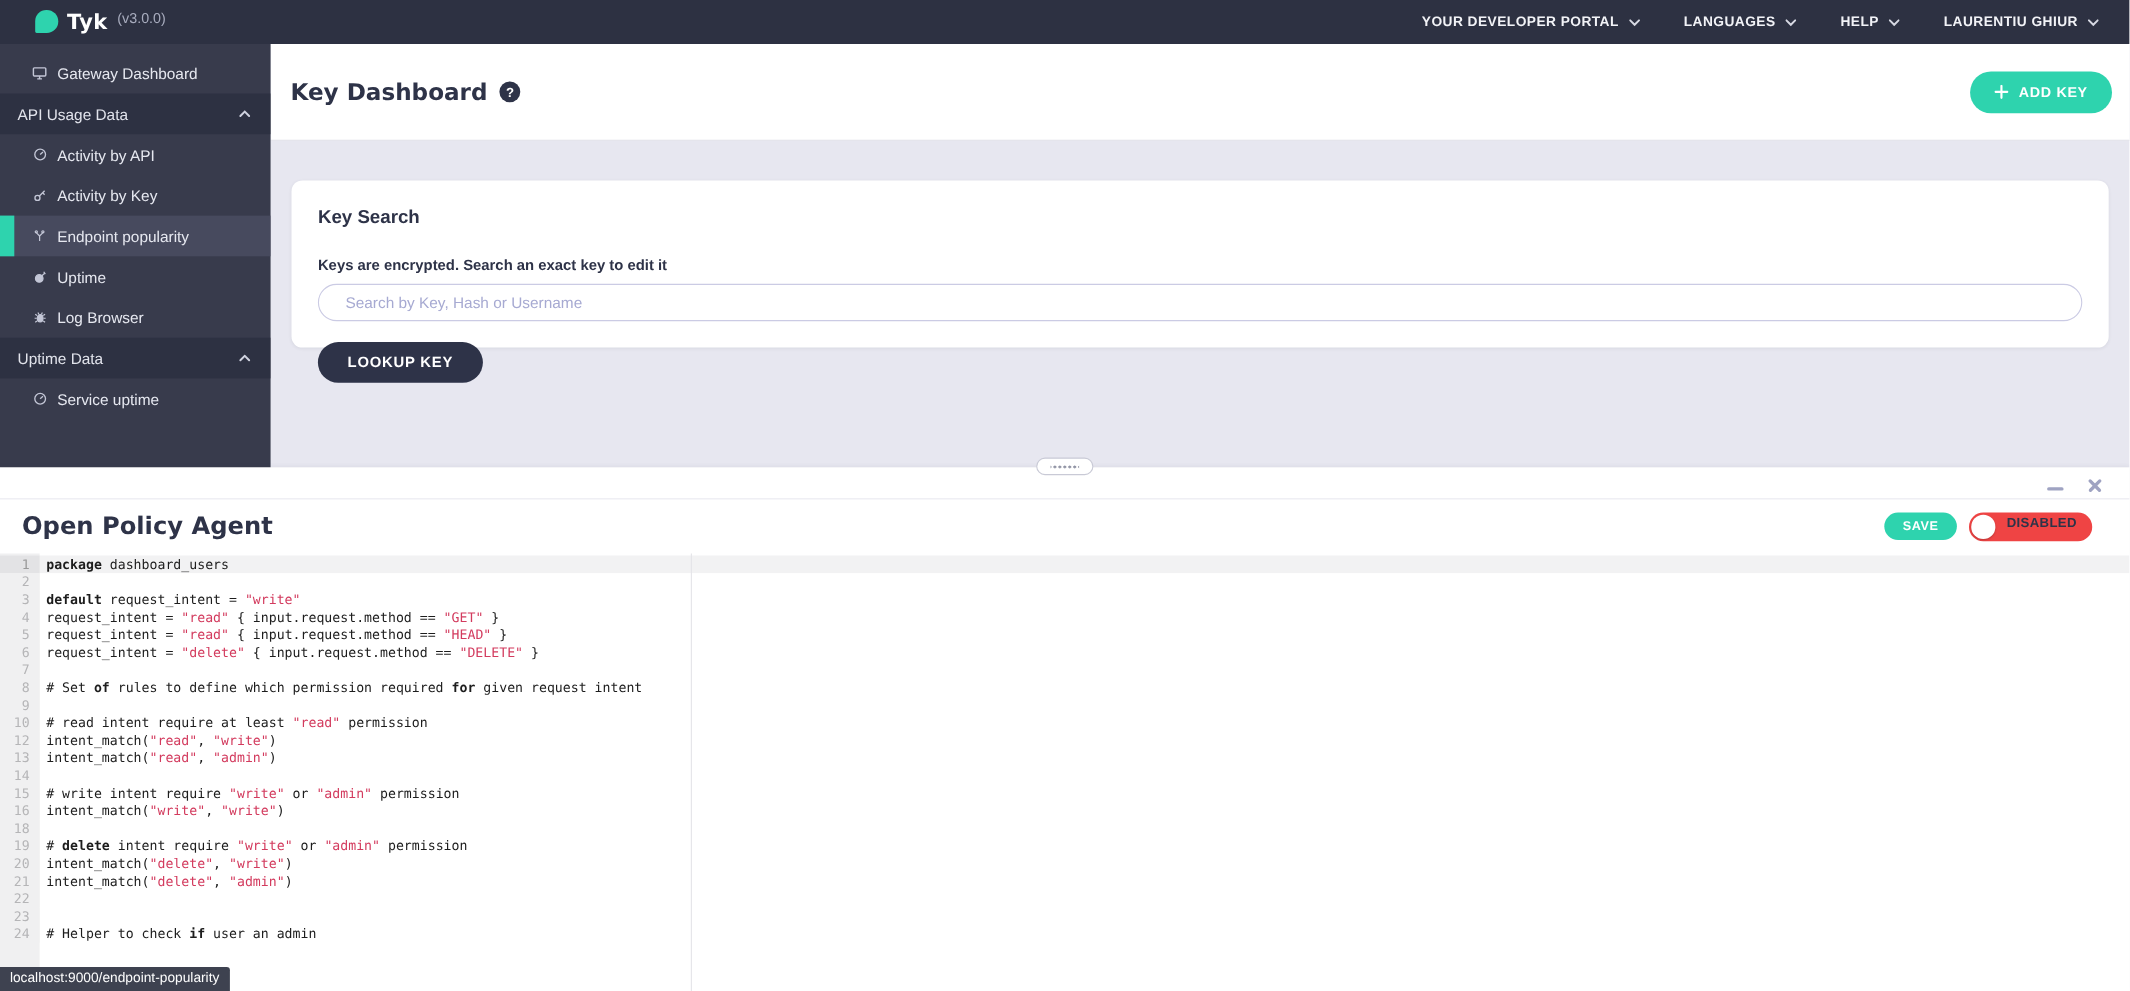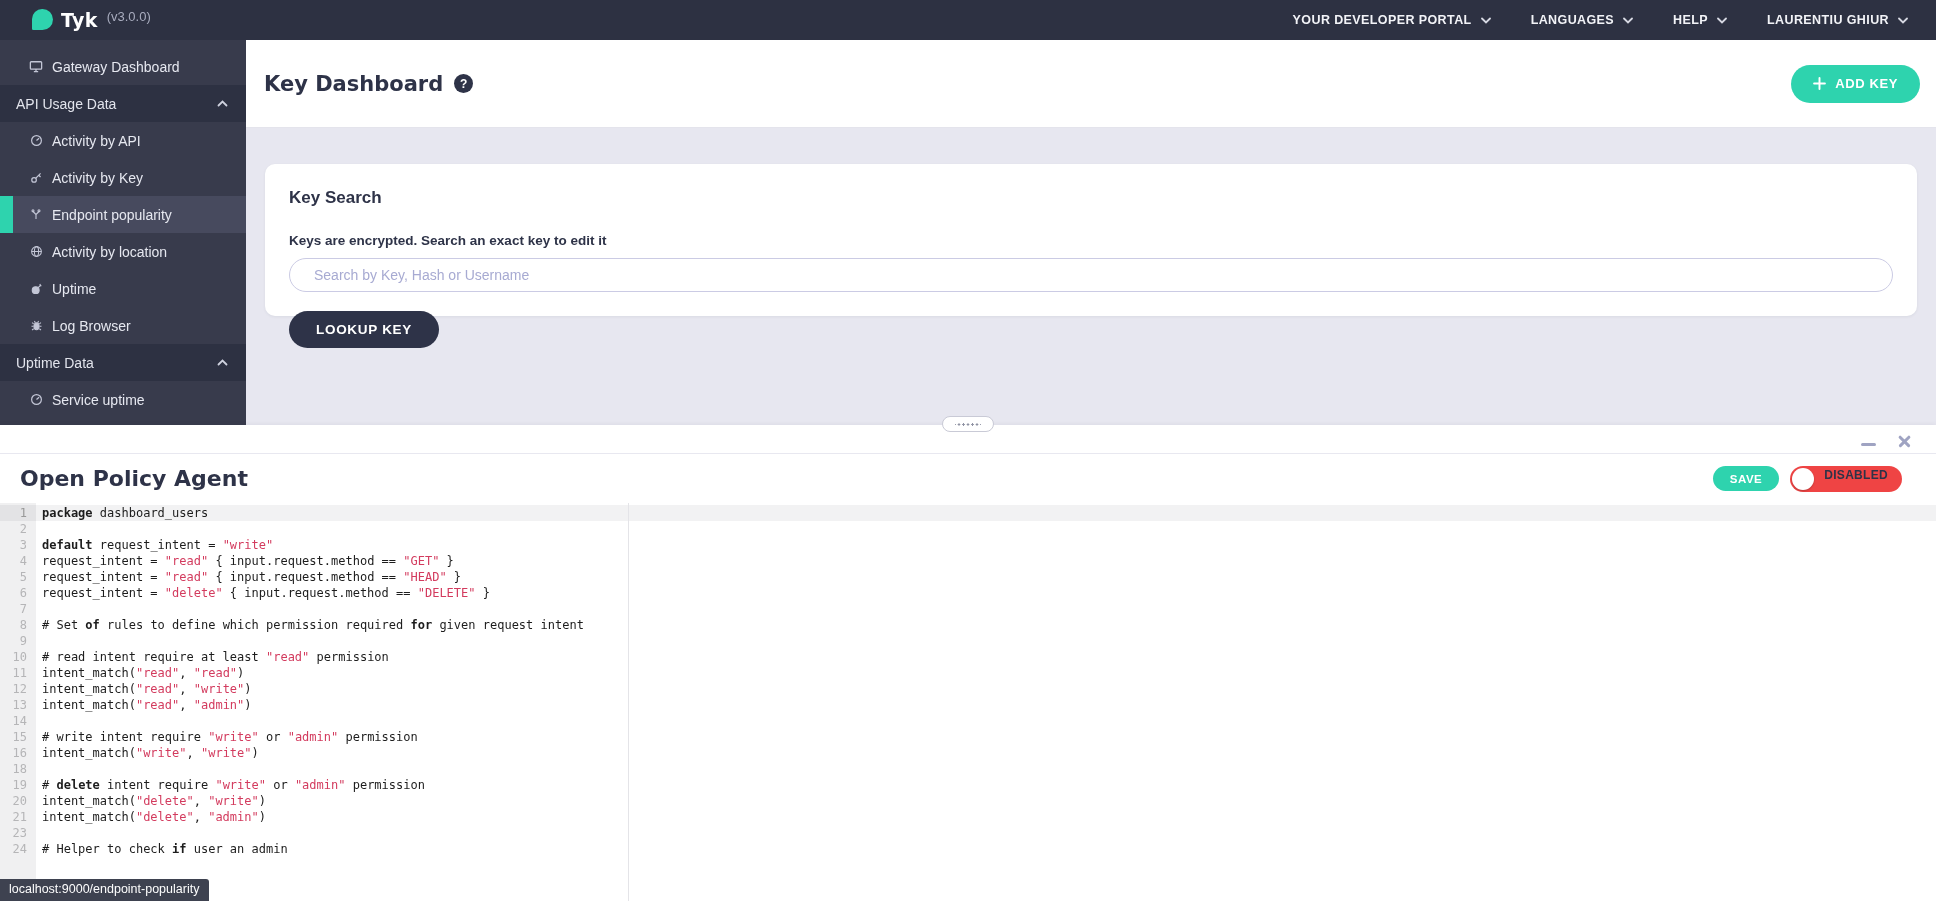--- a/index.html
+++ b/index.html
@@ -189,30 +189,20 @@
         <svg width="12" height="13" viewBox="0 0 16 16" fill="none" stroke="currentColor" stroke-width="1.5">
           <path d="M8 14 V8 M8 8 L4 4 M8 8 L12 4"></path>
           <circle cx="4" cy="3" r="1.3"></circle>
           <circle cx="12" cy="3" r="1.3"></circle>
         </svg>
       </span>
       <span>Endpoint popularity</span>
     </div>
     <div class="side-row item">
       <span class="icon">
-        <svg width="13" height="13" viewBox="0 0 16 16" fill="none" stroke="currentColor" stroke-width="1.3">
-          <circle cx="8" cy="8" r="6"></circle>
-          <ellipse cx="8" cy="8" rx="2.6" ry="6"></ellipse>
-          <path d="M2 8 H14"></path>
-        </svg>
-      </span>
-      <span>Activity by location</span>
-    </div>
-    <div class="side-row item">
-      <span class="icon">
         <svg width="13" height="13" viewBox="0 0 16 16" fill="none" stroke="currentColor" stroke-width="1.4">
           <circle cx="7" cy="10" r="4.2" fill="currentColor"></circle>
           <path d="M9.8 7.2 L13 4 M12 2.5 L13.8 5.2"></path>
         </svg>
       </span>
       <span>Uptime</span>
     </div>
     <div class="side-row item">
       <span class="icon">
         <svg width="13" height="13" viewBox="0 0 16 16" fill="none" stroke="currentColor" stroke-width="1.3">
@@ -285,30 +275,30 @@
         <div class="code-row active"><span class="ln">1</span><span class="ct"><b>package</b> dashboard_users</span></div>
         <div class="code-row"><span class="ln">2</span><span class="ct"></span></div>
         <div class="code-row"><span class="ln">3</span><span class="ct"><b>default</b> request_intent = <span class="str">"write"</span></span></div>
         <div class="code-row"><span class="ln">4</span><span class="ct">request_intent = <span class="str">"read"</span> { input.request.method == <span class="str">"GET"</span> }</span></div>
         <div class="code-row"><span class="ln">5</span><span class="ct">request_intent = <span class="str">"read"</span> { input.request.method == <span class="str">"HEAD"</span> }</span></div>
         <div class="code-row"><span class="ln">6</span><span class="ct">request_intent = <span class="str">"delete"</span> { input.request.method == <span class="str">"DELETE"</span> }</span></div>
         <div class="code-row"><span class="ln">7</span><span class="ct"></span></div>
         <div class="code-row"><span class="ln">8</span><span class="ct"># Set <b>of</b> rules to define which permission required <b>for</b> given request intent</span></div>
         <div class="code-row"><span class="ln">9</span><span class="ct"></span></div>
         <div class="code-row"><span class="ln">10</span><span class="ct"># read intent require at least <span class="str">"read"</span> permission</span></div>
-        <div class="code-row"><span class="ln">11</span><span class="ct">intent_match(<span class="str">"read"</span>, <span class="str">"read"</span>)</span></div>
         <div class="code-row"><span class="ln">12</span><span class="ct">intent_match(<span class="str">"read"</span>, <span class="str">"write"</span>)</span></div>
         <div class="code-row"><span class="ln">13</span><span class="ct">intent_match(<span class="str">"read"</span>, <span class="str">"admin"</span>)</span></div>
         <div class="code-row"><span class="ln">14</span><span class="ct"></span></div>
         <div class="code-row"><span class="ln">15</span><span class="ct"># write intent require <span class="str">"write"</span> or <span class="str">"admin"</span> permission</span></div>
         <div class="code-row"><span class="ln">16</span><span class="ct">intent_match(<span class="str">"write"</span>, <span class="str">"write"</span>)</span></div>
         <div class="code-row"><span class="ln">18</span><span class="ct"></span></div>
         <div class="code-row"><span class="ln">19</span><span class="ct"># <b>delete</b> intent require <span class="str">"write"</span> or <span class="str">"admin"</span> permission</span></div>
         <div class="code-row"><span class="ln">20</span><span class="ct">intent_match(<span class="str">"delete"</span>, <span class="str">"write"</span>)</span></div>
         <div class="code-row"><span class="ln">21</span><span class="ct">intent_match(<span class="str">"delete"</span>, <span class="str">"admin"</span>)</span></div>
+        <div class="code-row"><span class="ln">22</span><span class="ct"></span></div>
         <div class="code-row"><span class="ln">23</span><span class="ct"></span></div>
         <div class="code-row"><span class="ln">24</span><span class="ct"># Helper to check <b>if</b> user an admin</span></div>
       </div>
     <div class="print-margin"></div>
   </div>
 </div>
 
 <div class="status-tooltip">localhost:9000/endpoint-popularity</div>
 
 </body></html>

